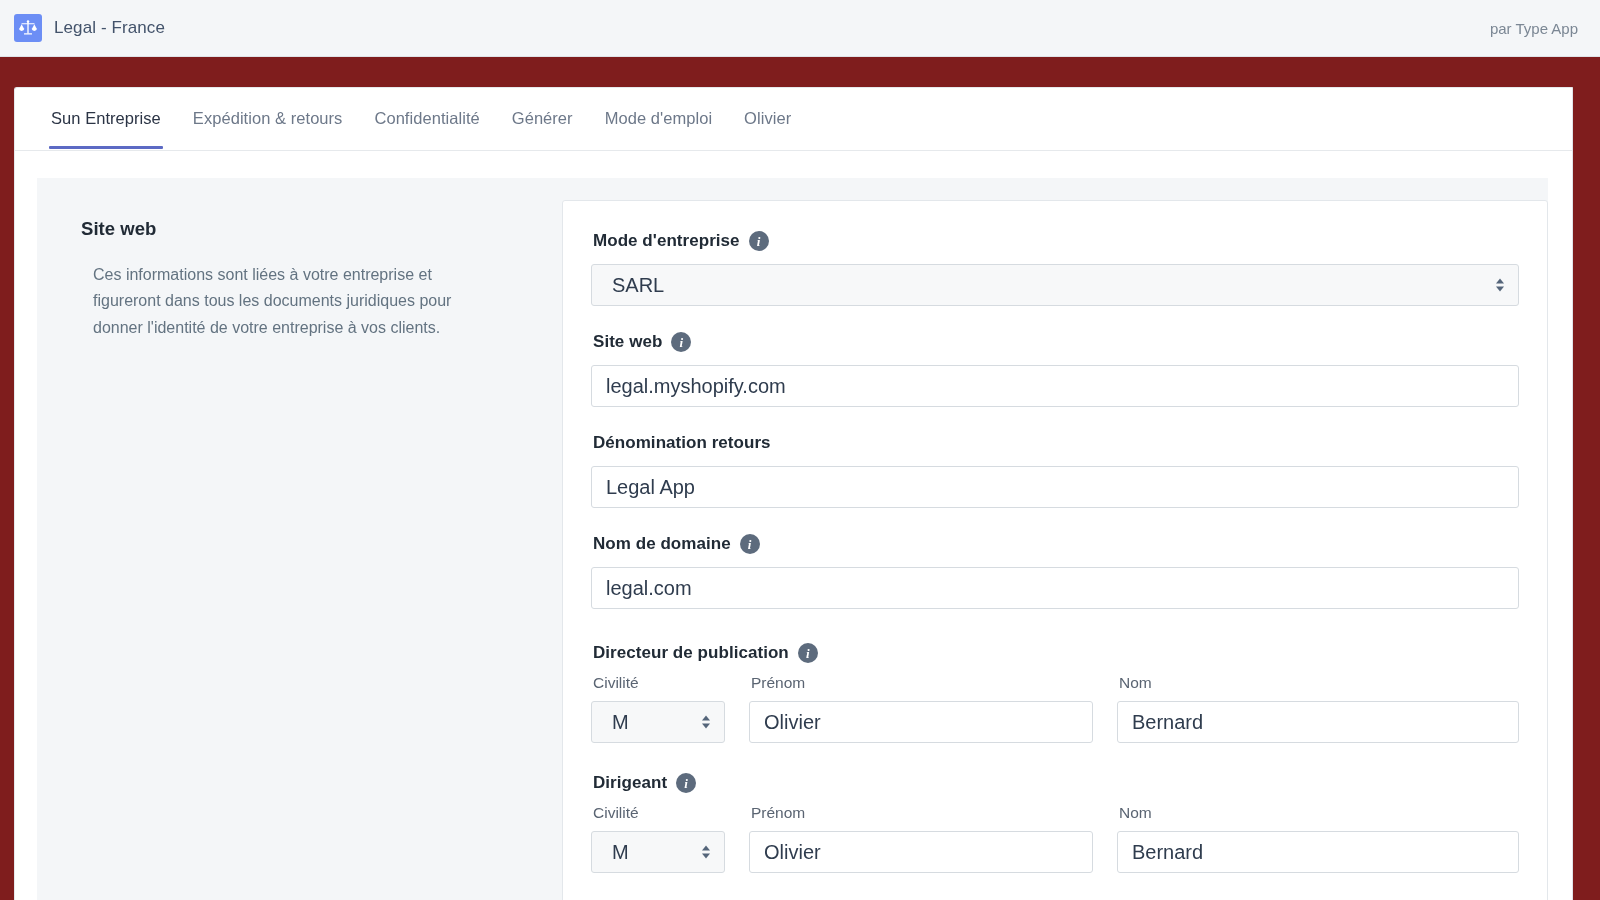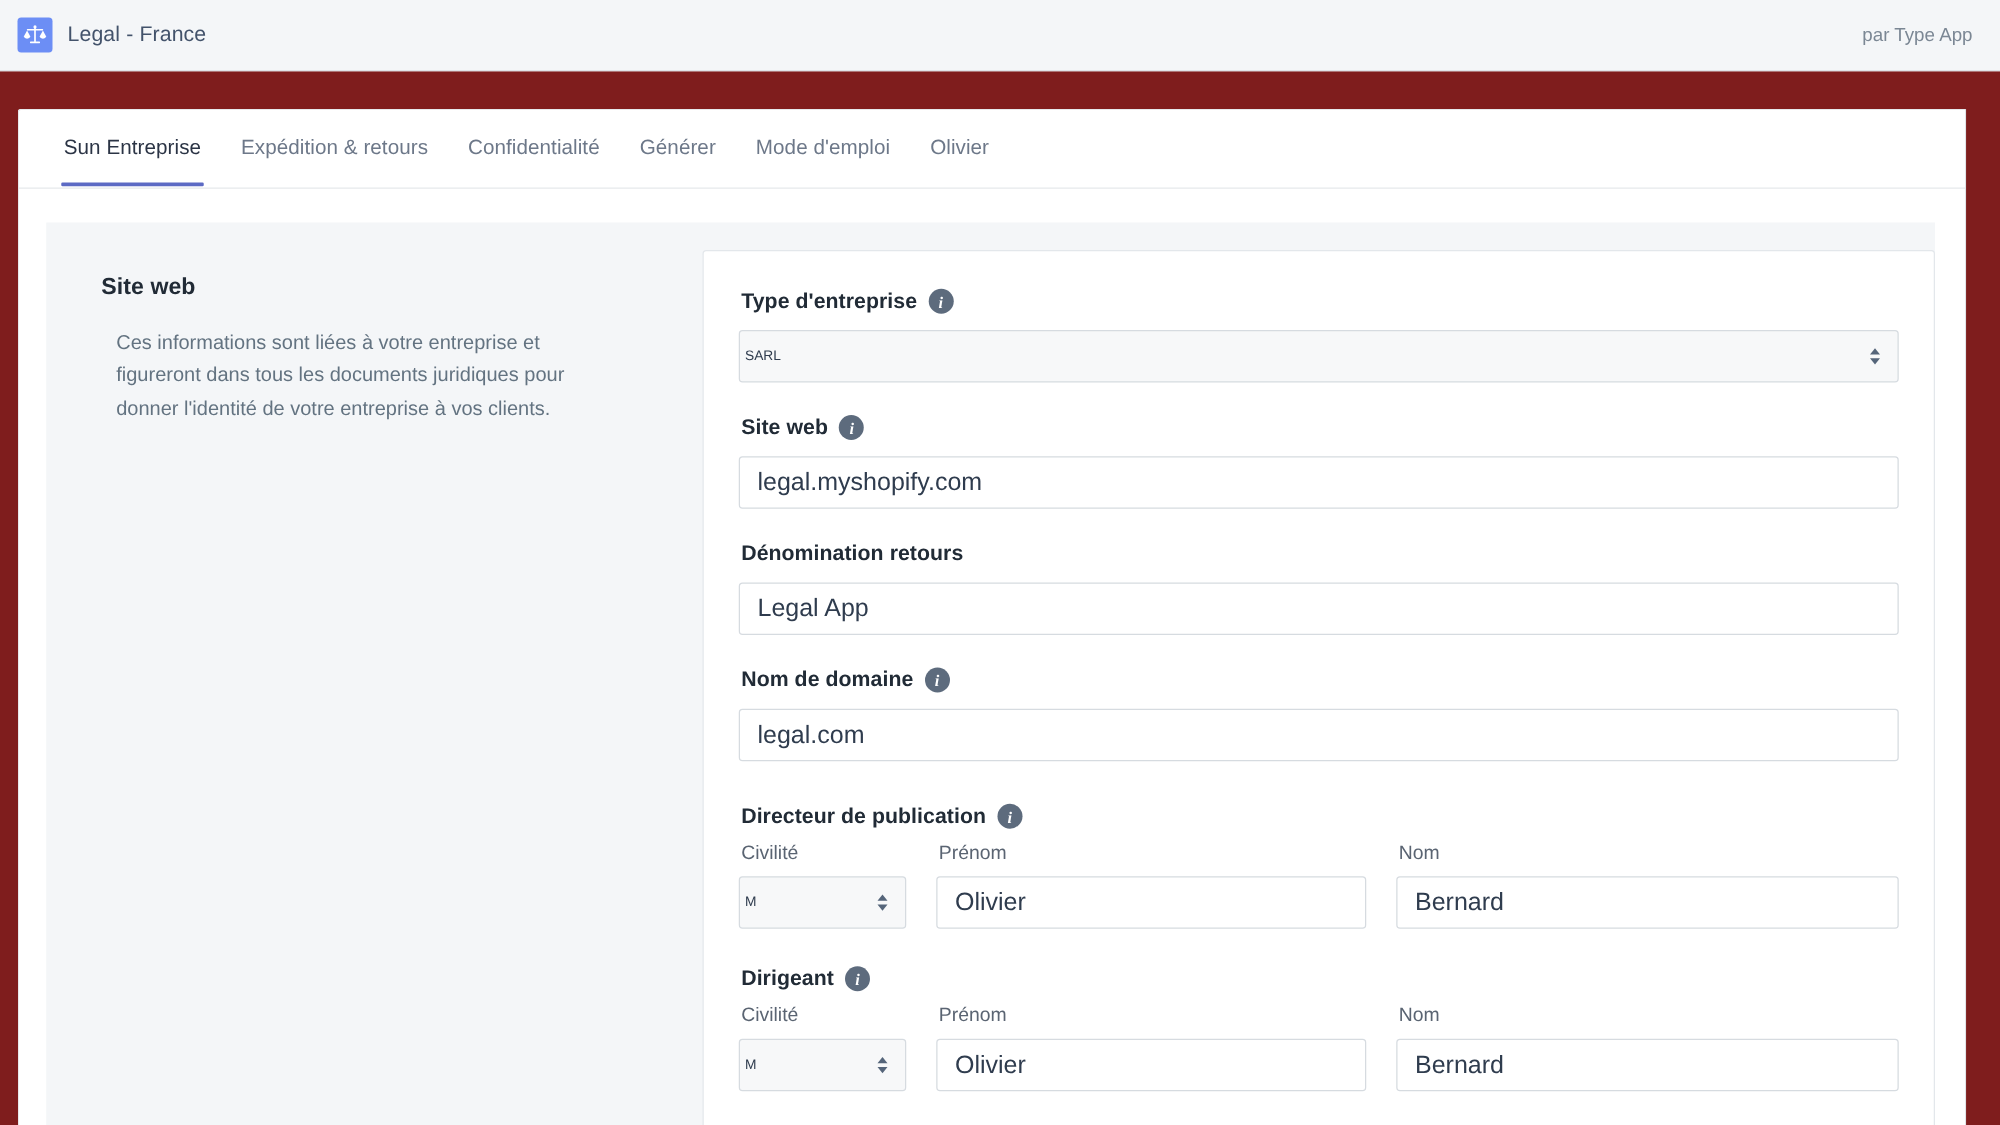--- a/index.html
+++ b/index.html
@@ -196,23 +196,23 @@
     display: block;
     width: 100%;
     height: 42px;
     background: #f7f8f9;
     border: 1px solid #d6dbe0;
     border-radius: 3px;
     cursor: pointer;
   }
   .select-input .sel-value {
     position: absolute;
-    left: 4px; top: 0;
+    left: 20px; top: 0;
     line-height: 40px;
-    font-size: 11px;
+    font-size: 20px;
     color: #2f3c4e;
   }
   .select-input .stepper {
     position: absolute;
     right: 14px; top: 50%;
     transform: translateY(-50%);
     display: flex;
     flex-direction: column;
     gap: 3px;
   }
@@ -298,21 +298,21 @@
 
       <div class="side-col">
         <h2 class="side-title">Site web</h2>
         <p class="side-desc">Ces informations sont liées à votre entreprise et figureront dans tous les documents juridiques pour donner l'identité de votre entreprise à vos clients.</p>
       </div>
 
       <div class="form-card">
 
         <div class="field">
           <div class="field-label">
-            <span>Type d'entreprise</span>
+            <span>Mode d'entreprise</span>
             <span class="info-icon">i</span>
           </div>
           <div class="select-input">
             <span class="sel-value">SARL</span>
             <span class="stepper">
                 <i class="up"></i>
                 <i class="down"></i>
               </span>
           </div>
         </div>

